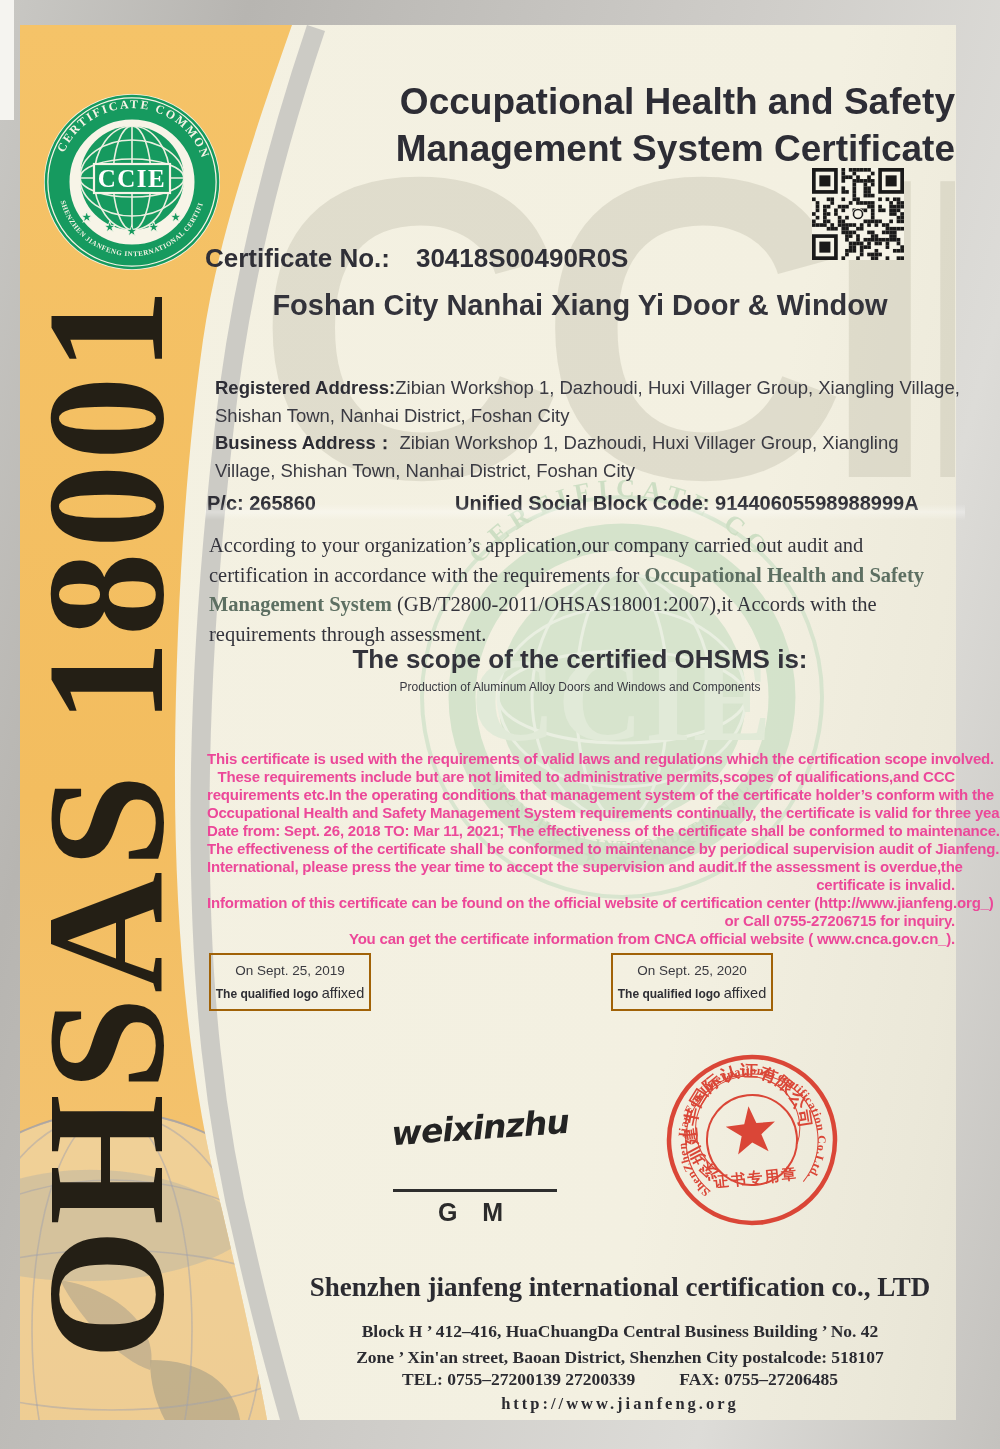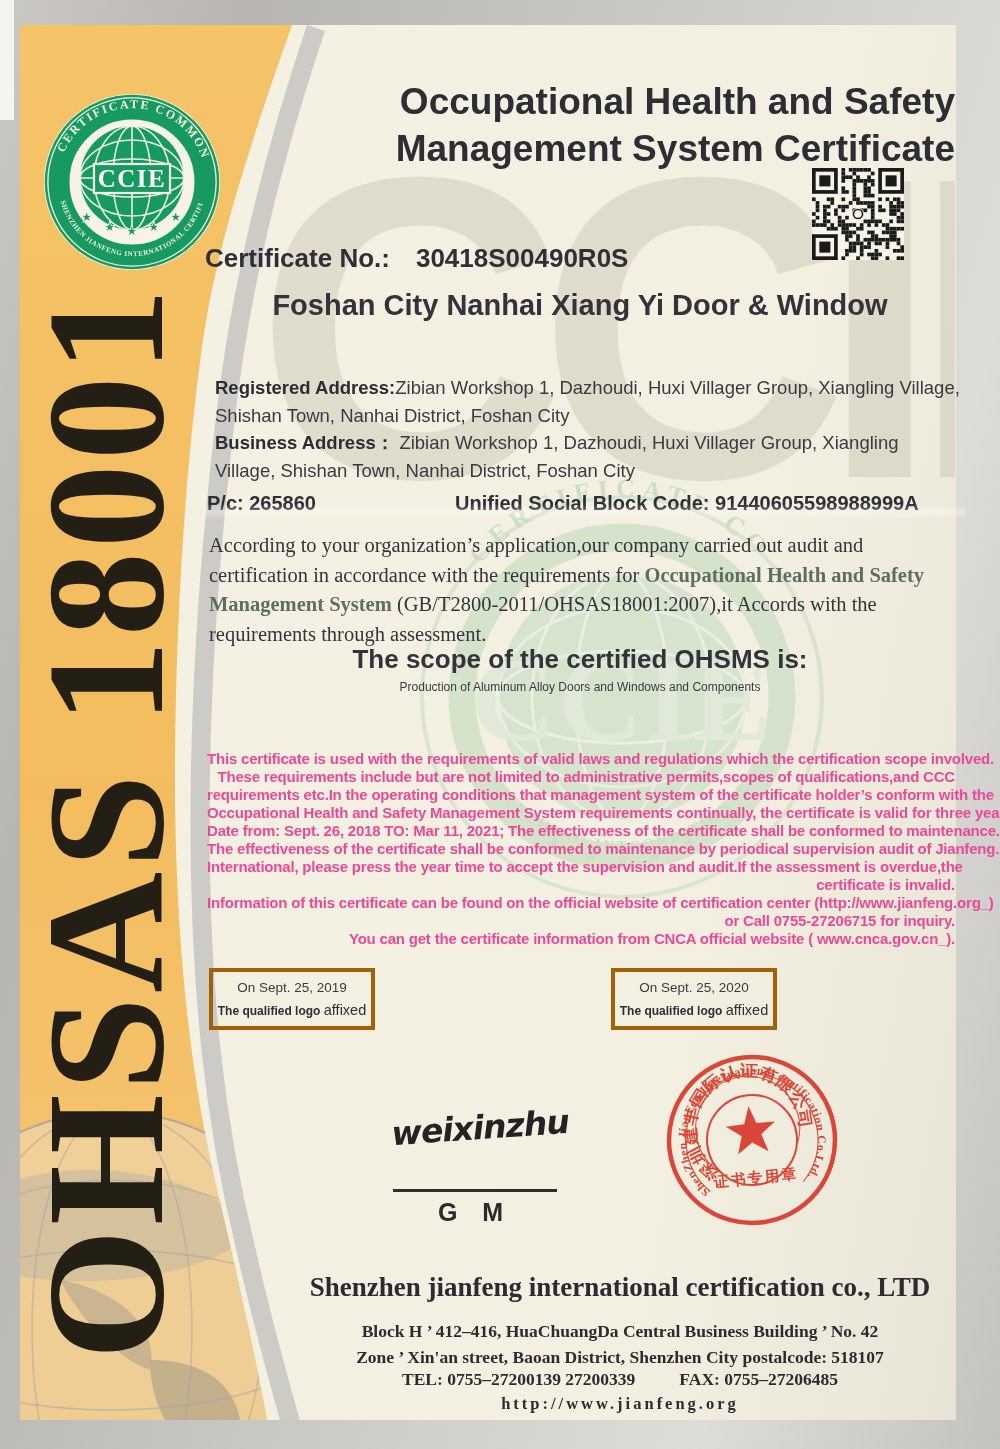--- a/index.html
+++ b/index.html
@@ -34,21 +34,21 @@
   .pcrow{left:207px;top:492px;width:748px;font-size:20px;color:#2e2e36;font-weight:600;}
   .pcrow .credit{position:absolute;left:248px;top:0;}
   .bodypara{left:209px;top:531px;width:744px;font-size:20.5px;line-height:29.5px;color:#34343c;font-weight:500;font-family:Liberation Serif, serif;}
   .bodypara .hl{color:#5d6f62;font-weight:600;}
   .scopehead{left:205px;top:644px;width:750px;text-align:center;font-size:26px;font-weight:bold;color:#33333b;}
   .scopetext{left:205px;top:680px;width:750px;text-align:center;font-size:12px;color:#3a3a42;}
   .issued{left:205px;top:714px;width:750px;text-align:center;font-size:21px;color:#30303a;}
   .issued b{font-size:23px;}
   .fineprint{left:207px;top:750px;width:748px;font-size:15px;line-height:18px;
     font-weight:600;color:#ec4899;white-space:nowrap;letter-spacing:-0.2px;text-align:right;}
-  .sbox{width:158px;height:54px;border:4px solid #a16207;text-align:center;background:transparent;margin-top:15px;}
+  .sbox{width:158px;height:54px;border:2px solid #a16207;text-align:center;background:transparent;}
   .sbox .d{font-size:13.5px;color:#3a3a40;margin-top:8px;}
   .sbox .n{font-size:12px;font-weight:bold;color:#2e2e34;margin-top:7px;}
   .sbox .n .big{font-size:14.5px;font-weight:500;}
   .box1{left:209px;top:953px;}
   .box2{left:611px;top:953px;}
   .sig{left:380px;top:1108px;width:200px;text-align:center;
     font-family:"DejaVu Sans",sans-serif;font-style:italic;font-weight:600;font-size:33px;
     color:#232323;transform:rotate(-4deg);letter-spacing:-1px;}
   .sigline{left:393px;top:1189px;width:164px;height:3px;background:#2e2e2e;}
   .gm{left:393px;top:1198px;width:164px;text-align:center;font-size:25px;font-weight:bold;

